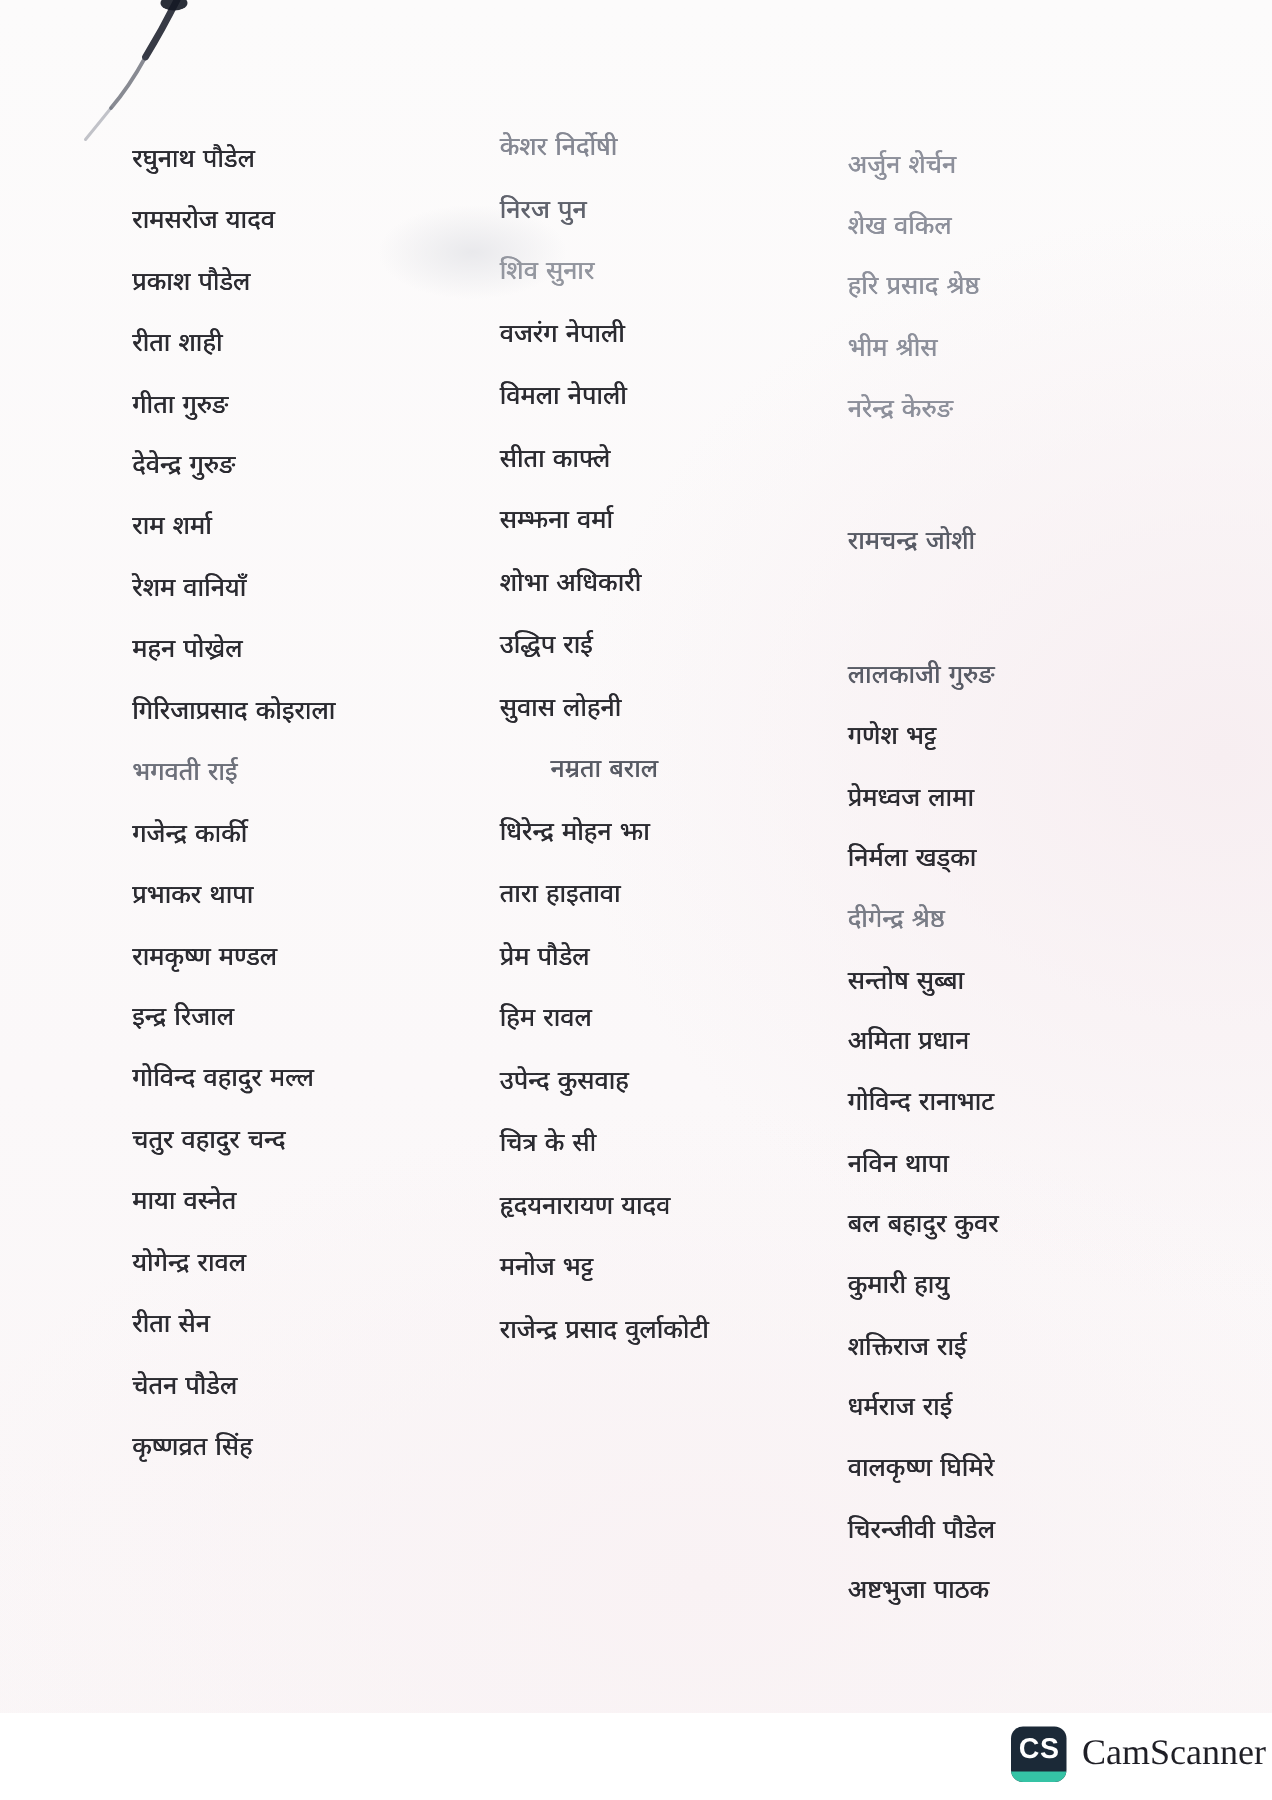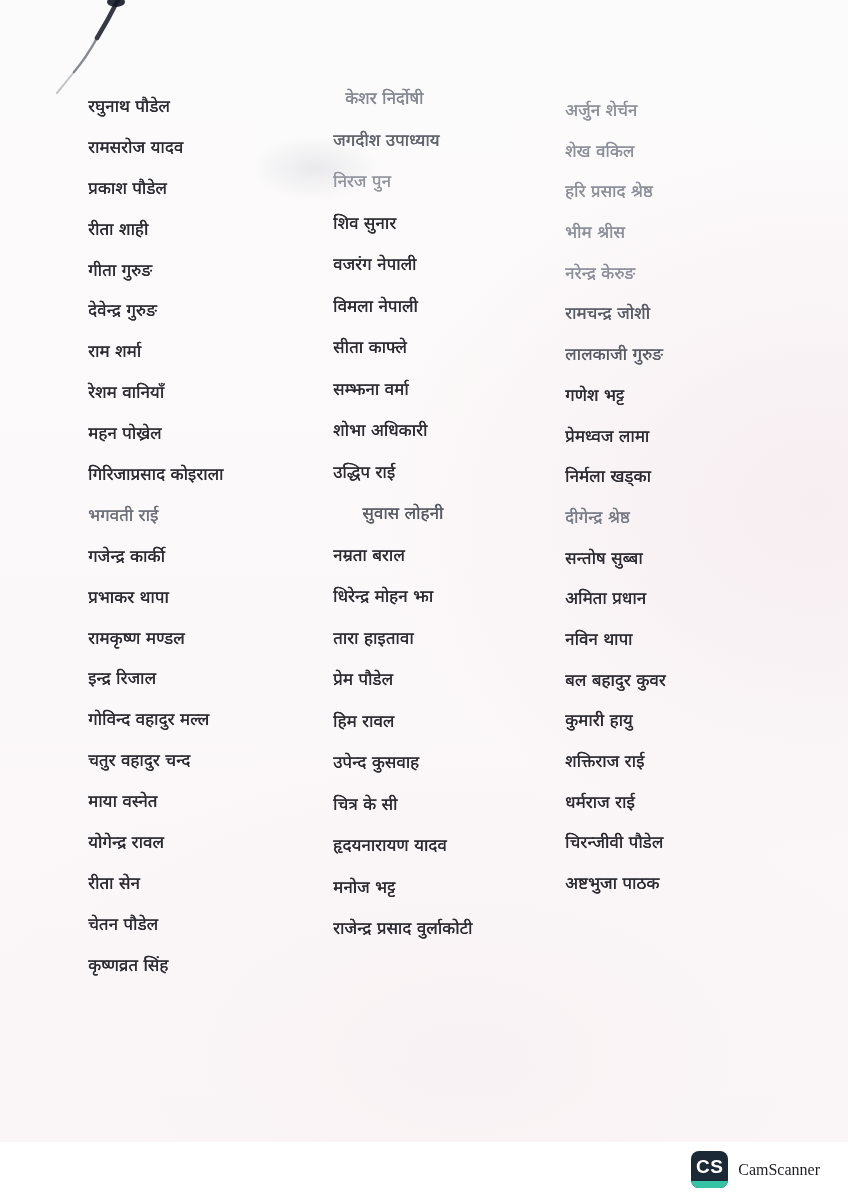--- a/index.html
+++ b/index.html
@@ -38,40 +38,40 @@
   }
   .col1 { left: 88px;  top: 95px; }
   .col1 .name { height: 40.9px; }
   .col2 { left: 333px; top: 87px; }
   .col2 .name { height: 41.5px; }
   .col3 { left: 565px; top: 99px; }
   .col3 .name { height: 40.7px; }
 
   
   .col1 .name:nth-child(11) { color: #6d707a; filter: blur(0.2px); }
-  .col2 .name:nth-child(1) { color: #858893; filter: blur(0.4px); margin-left: 12px; }
+  .col2 .name:nth-child(1) { color: #858893; filter: blur(0.4px); }
   .col2 .name:nth-child(2) { color: #60636d; filter: blur(0.2px); }
   .col2 .name:nth-child(3) { color: #93969f; filter: blur(0.5px); }
   .col2 .name:nth-child(11) { color: #585b64; filter: blur(0.15px); text-align: center; }
   .col3 .name:nth-child(-n+5) { color: var(--faint-ink, #8d909b); filter: blur(0.45px); }
   .col3 .name:nth-child(6),
-  .col3 .name:nth-child(7) { color: #595c66; filter: blur(0.2px); }
+  .col3 .name:nth-child(7) { color: #595c66; filter: blur(0.2px); margin-top: 48px; }
   .col3 .name:nth-child(11) { color: #797c86; filter: blur(0.3px); }
 
   .footer-bar {
     position: absolute;
     left: 0;
     right: 0;
     bottom: 0;
     height: 58px;
     background: #ffffff;
   }
   .footer {
     position: absolute;
-    right: 28px;
+    right: 4px;
     bottom: 12px;
     display: flex;
     align-items: center;
     gap: 10px;
   }
   .cs-logo {
     position: relative;
     width: 37px;
     height: 37px;
     border-radius: 8px;
@@ -92,21 +92,21 @@
   .cs-accent {
     position: absolute;
     left: 0;
     right: 0;
     bottom: 0;
     height: 7px;
     background: var(--logo-accent, #35c3a5);
   }
   .brand {
     font-family: "Liberation Serif", "DejaVu Serif", serif;
-    font-size: 16px;
+    font-size: 24px;
     color: #1f1f26;
   }
 </style>
 </head>
 <body>
 
 <div class="page">
 
   <svg class="corner-mark" width="170" height="110" viewBox="0 0 170 110" aria-hidden="true">
     <ellipse cx="116" cy="2" rx="9" ry="5" fill="#141824" opacity="0.9"></ellipse>
@@ -135,21 +135,20 @@
       <div class="name">चतुर वहादुर चन्द</div>
       <div class="name">माया वस्नेत</div>
       <div class="name">योगेन्द्र रावल</div>
       <div class="name">रीता सेन</div>
       <div class="name">चेतन पौडेल</div>
       <div class="name">कृष्णव्रत सिंह</div>
     </div>
 
   <div class="col col2">
       <div class="name">केशर निर्दोषी</div>
-      <div class="name">जगदीश उपाध्याय</div>
       <div class="name">निरज पुन</div>
       <div class="name">शिव सुनार</div>
       <div class="name">वजरंग नेपाली</div>
       <div class="name">विमला नेपाली</div>
       <div class="name">सीता काफ्ले</div>
       <div class="name">सम्झना वर्मा</div>
       <div class="name">शोभा अधिकारी</div>
       <div class="name">उद्धिप राई</div>
       <div class="name">सुवास लोहनी</div>
       <div class="name">नम्रता बराल</div>
@@ -171,25 +170,27 @@
       <div class="name">भीम श्रीस</div>
       <div class="name">नरेन्द्र केरुङ</div>
       <div class="name">रामचन्द्र जोशी</div>
       <div class="name">लालकाजी गुरुङ</div>
       <div class="name">गणेश भट्ट</div>
       <div class="name">प्रेमध्वज लामा</div>
       <div class="name">निर्मला खड्का</div>
       <div class="name">दीगेन्द्र श्रेष्ठ</div>
       <div class="name">सन्तोष सुब्बा</div>
       <div class="name">अमिता प्रधान</div>
+      <div class="name">गोविन्द रानाभाट</div>
       <div class="name">नविन थापा</div>
       <div class="name">बल बहादुर कुवर</div>
       <div class="name">कुमारी हायु</div>
       <div class="name">शक्तिराज राई</div>
       <div class="name">धर्मराज राई</div>
+      <div class="name">वालकृष्ण घिमिरे</div>
       <div class="name">चिरन्जीवी पौडेल</div>
       <div class="name">अष्टभुजा पाठक</div>
     </div>
 
   <div class="footer-bar"></div>
 
   <div class="footer">
     <div class="cs-logo">
       <span class="cs-text">CS</span>
       <span class="cs-accent"></span>

